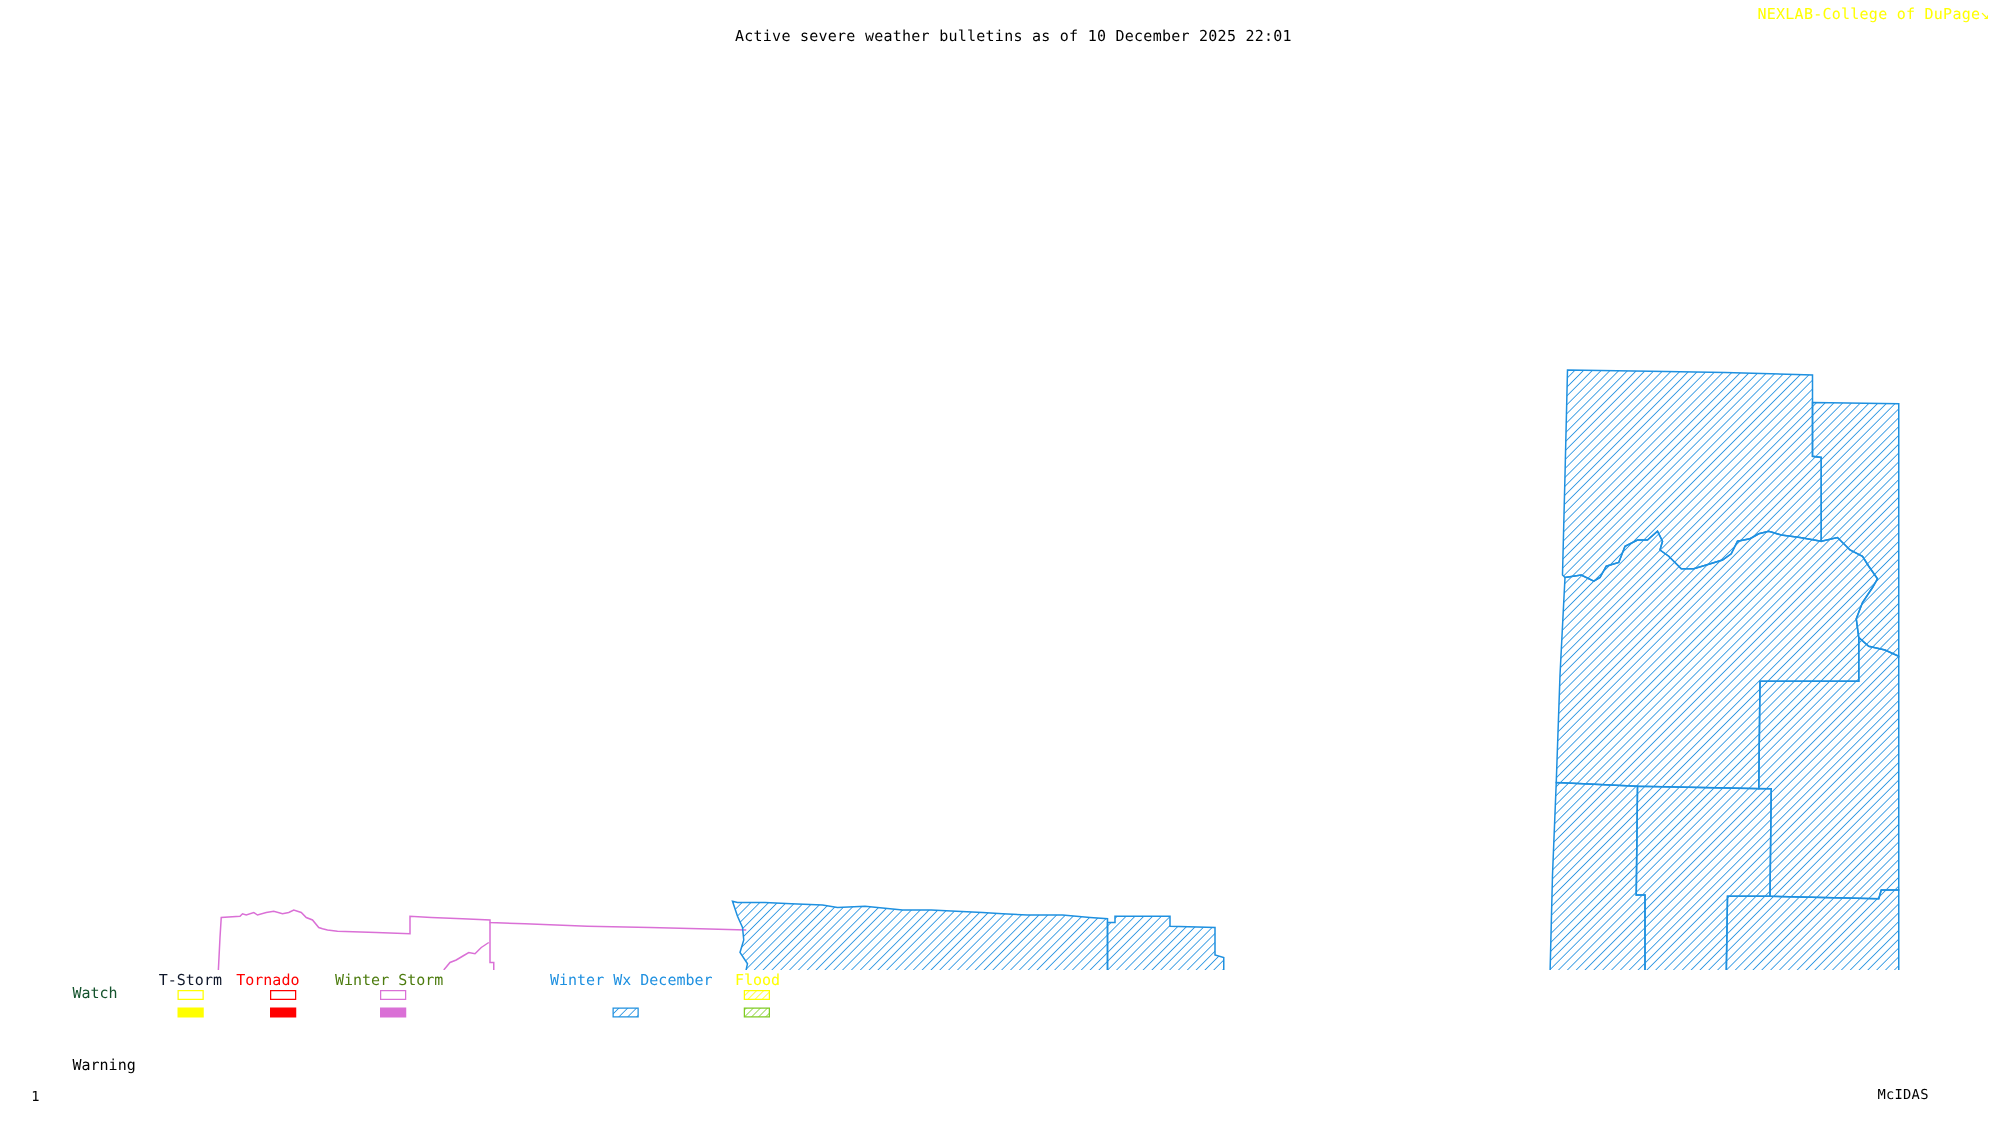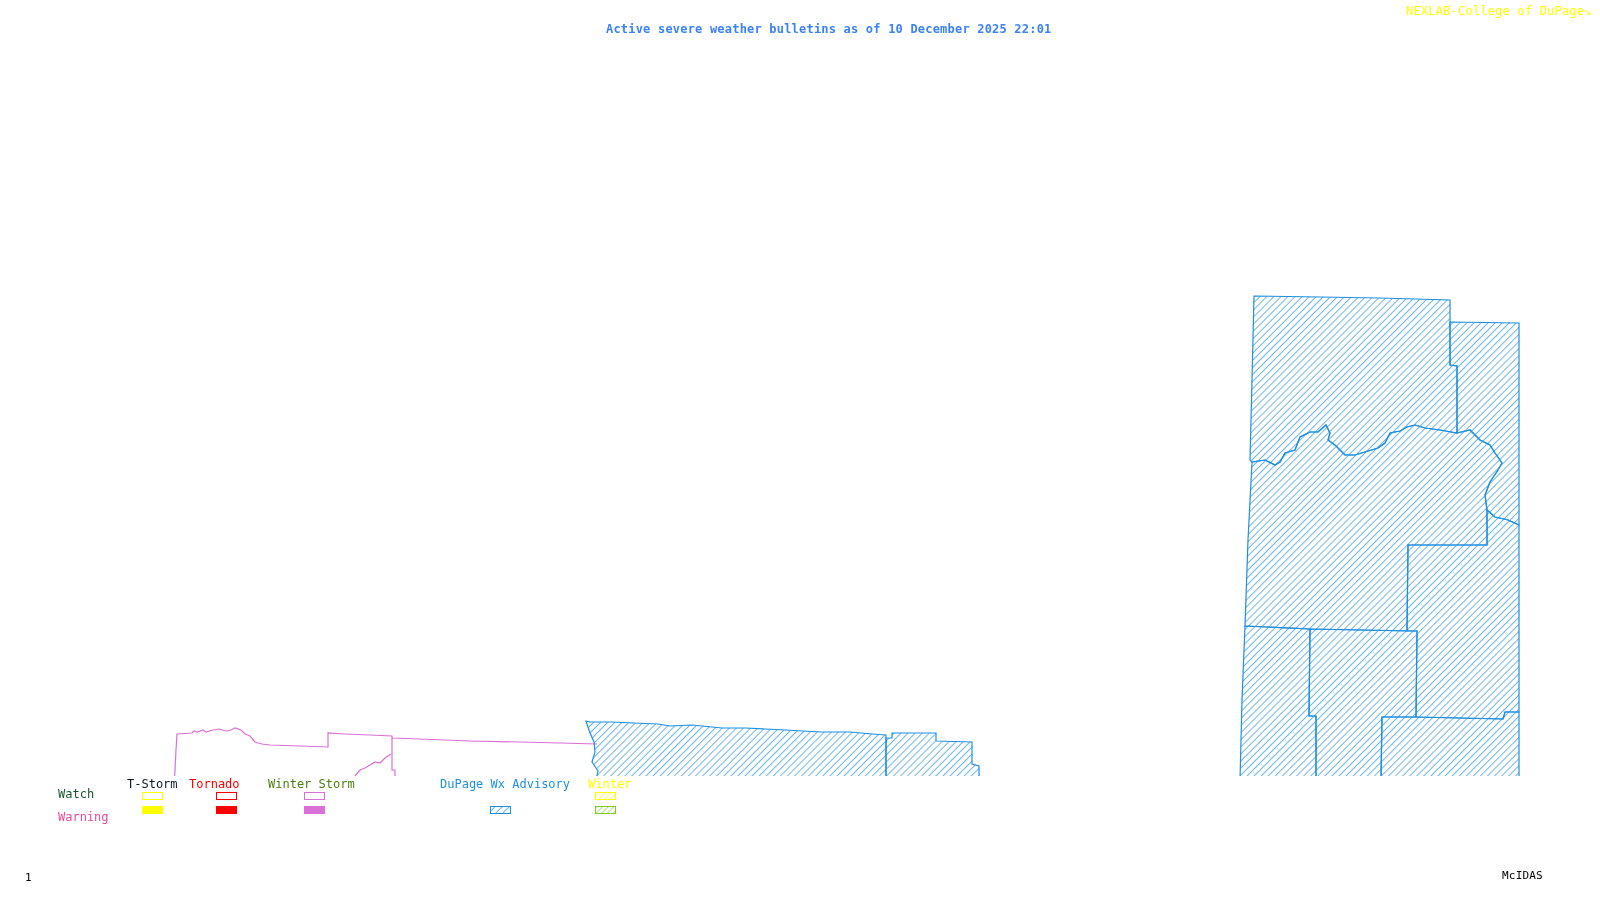--- a/index.html
+++ b/index.html
@@ -1,19 +1,19 @@
 <!DOCTYPE html>
 <html><head>
   <meta charset="utf-8">
   <style>
     html, body { margin: 0; padding: 0; background: #ffffff; }
     body { width: 1600px; height: 900px; position: relative; overflow: hidden;
            font-family: "DejaVu Sans Mono", monospace; }
     .txt { position: absolute; font-family: "DejaVu Sans Mono", monospace; font-size: 12px; line-height: 13px; white-space: pre; letter-spacing: 0.2px; }
-    #title { left: 606px; top: 23px; color: #3b82f6; font-weight: bold; }
+    #title { left: 588px; top: 23px; color: #000000; }
     #credit { left: 1387px; top: 5px; color: #ffff00; margin-left: 19px; }
     #frame { left: 25px; top: 871px; color: #000000; font-size: 11px; }
     #mcidas { left: 1502px; top: 869px; color: #000000; font-size: 11px; }
     #map { position: absolute; left: 0; top: 0; }
     .legend-label { position: absolute; font-size: 12px; line-height: 13px; white-space: pre; }
   </style>
 </head>
 <body>
 
 <div id="title" class="txt">Active severe weather bulletins as of 10 December 2025 22:01</div>
@@ -66,21 +66,21 @@
     <rect x="216" y="806" width="21" height="8" fill="#ff0000"></rect>
     <rect x="304.5" y="792.5" width="20" height="7" fill="none" stroke="#da70d6" stroke-width="1"></rect>
     <rect x="304" y="806" width="21" height="8" fill="#da70d6"></rect>
     <rect x="490.5" y="806.5" width="20" height="7" fill="url(#hatch)" stroke="#1e90e0" stroke-width="1"></rect>
     <rect x="595.5" y="792.5" width="20" height="7" fill="url(#hatchY)" stroke="#ffff00" stroke-width="1"></rect>
     <rect x="595.5" y="806.5" width="20" height="7" fill="url(#hatchG)" stroke="#7fcc22" stroke-width="1"></rect>
   </g>
 </svg>
 
 <div class="legend-label" style="left:58px; top:788px; color:#14532d;">Watch</div>
-<div class="legend-label" style="left:58px; top:811px; color:#ec4899;">Warning</div>
+<div class="legend-label" style="left:58px; top:846px; color:#000000;">Warning</div>
 <div class="legend-label" style="left:127px; top:778px; color:#0f172a;">T-Storm</div>
 <div class="legend-label" style="left:189px; top:778px; color:#ff0000;">Tornado</div>
 <div class="legend-label" style="left:268px; top:778px; color:#4d7c0f;">Winter Storm</div>
-<div class="legend-label" style="left:440px; top:778px; color:#1e90e0;">DuPage Wx Advisory</div>
-<div class="legend-label" style="left:588px; top:778px; color:#ffff00;">Winter</div>
+<div class="legend-label" style="left:440px; top:778px; color:#1e90e0;">Winter Wx December</div>
+<div class="legend-label" style="left:588px; top:778px; color:#ffff00;">Flood</div>
 
 <div id="frame" class="txt">1</div>
 <div id="mcidas" class="txt">McIDAS</div>
 
 </body></html>

